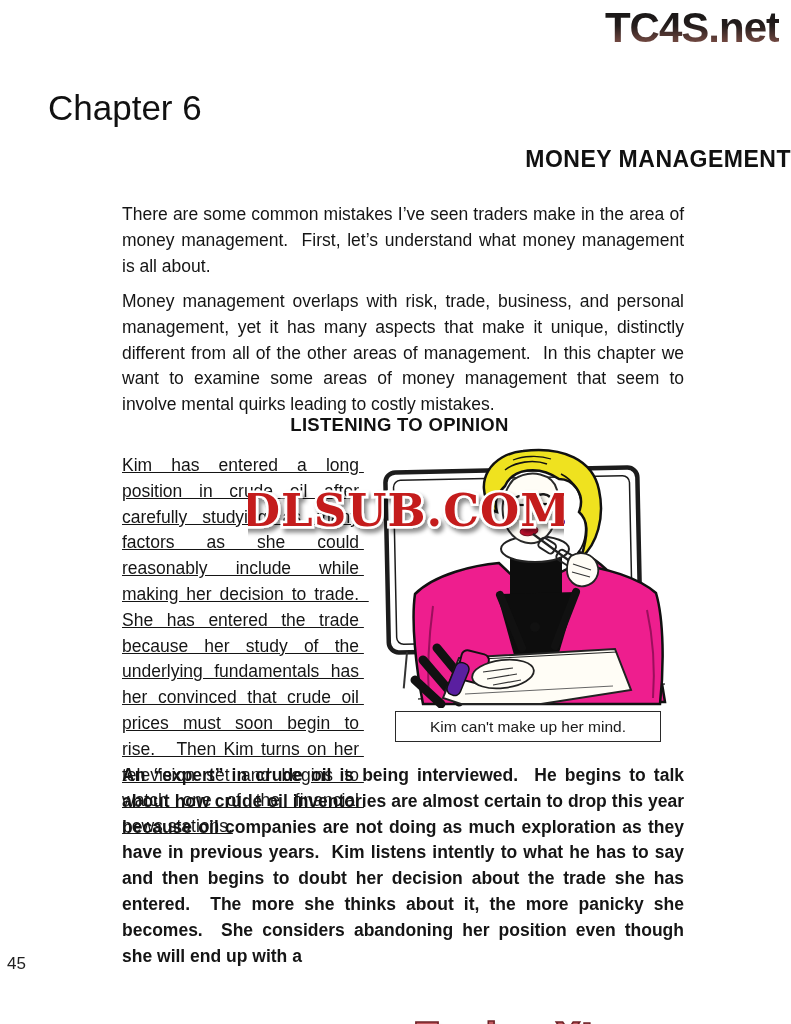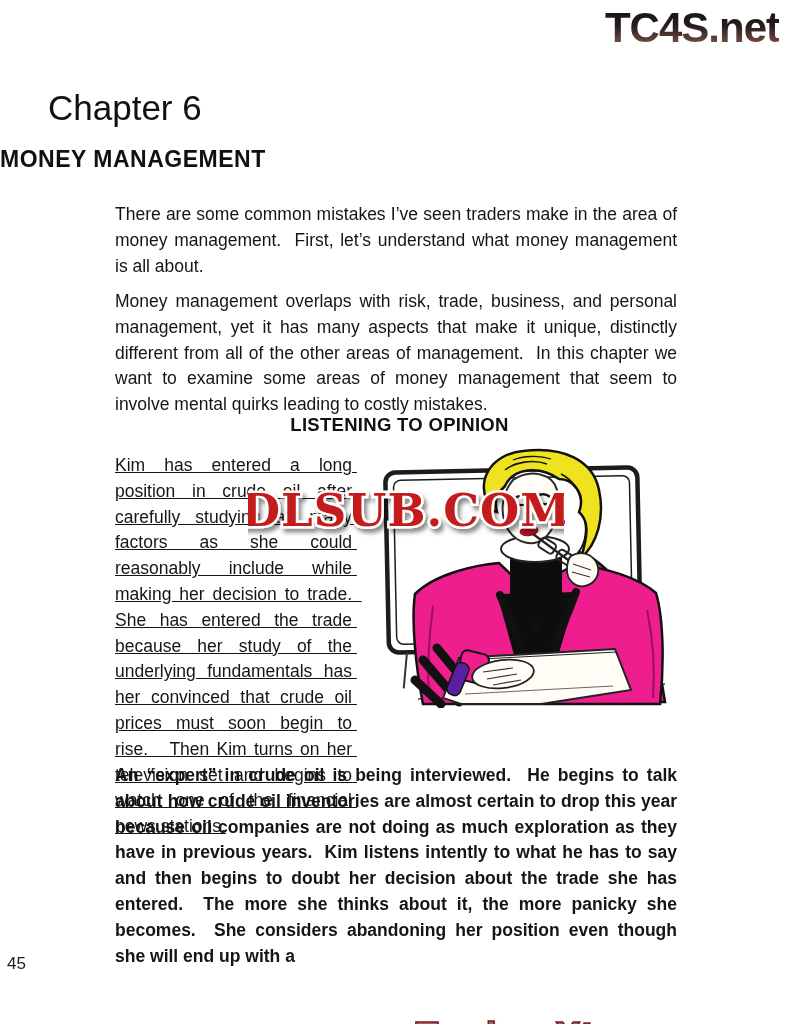--- a/index.html
+++ b/index.html
@@ -21,25 +21,25 @@
     color:transparent;
   }
   .chapter-title{
     position:absolute; top:88px; left:0; width:791px;
     text-align:left; font-size:35px; font-weight:400; color:#111;
     margin:0;
     padding-left:48px;
   }
   .chapter-subtitle{
     position:absolute; top:146px; left:0; width:791px;
-    text-align:left; font-size:23px; font-weight:bold; color:#111;
+    text-align:right; font-size:23px; font-weight:bold; color:#111;
     margin:0; letter-spacing:0.5px;
   }
   .body{
-    position:absolute; left:115px; width:562px;
+    position:absolute; left:122px; width:562px;
     font-size:17.5px; line-height:25.8px;
     text-align:justify; white-space:pre-wrap;
     margin:0; color:#151515;
   }
   .p1{ top:202px; }
   .p2{ top:289px; }
   .section-heading{
     position:absolute; top:410px; left:0; width:791px;
     text-align:center; font-size:18.5px; font-weight:bold; color:#111;
     margin:4px; letter-spacing:0.3px;
@@ -175,20 +175,23 @@
         <path d="M170 88 L216 122" stroke="#222" stroke-width="2.2" fill="none"></path>
         <rect x="176" y="94" width="17" height="11" rx="3.5" fill="none" stroke="#222" stroke-width="2" transform="rotate(32 184 99)"></rect>
         <rect x="194" y="106" width="17" height="11" rx="3.5" fill="none" stroke="#222" stroke-width="2" transform="rotate(32 202 111)"></rect>
       </g>
 
       <g>
         <path d="M208 110 C218 104 230 108 234 118 C238 128 232 138 222 140 C212 142 204 134 204 124 C204 118 205 113 208 110 Z" fill="#fffdf6" stroke="#222" stroke-width="1.8"></path>
         <path d="M210 118 L228 124 M209 126 L227 131" stroke="#333" stroke-width="1.2" fill="none"></path>
       </g>
     </svg>
+    <div class="caption-box">
+      <span>Kim can't make up her mind.</span>
+    </div>
   </div>
 
   <p class="body cont">An “expert” in crude oil is being interviewed.  He begins to talk about how crude oil inventories are almost certain to drop this year because oil companies are not doing as much exploration as they have in previous years.  Kim listens intently to what he has to say and then begins to doubt her decision about the trade she has entered.  The more she thinks about it, the more panicky she becomes.  She considers abandoning her position even though she will end up with a</p>
 
   <div class="watermark">
     <svg width="316" height="72" viewBox="0 0 316 72">
       <defs>
         <filter id="wm-shadow" x="-20%" y="-20%" width="140%" height="160%">
           <feDropShadow dx="3" dy="4" stdDeviation="2" flood-color="#000000" flood-opacity="0.45"></feDropShadow>
         </filter>

